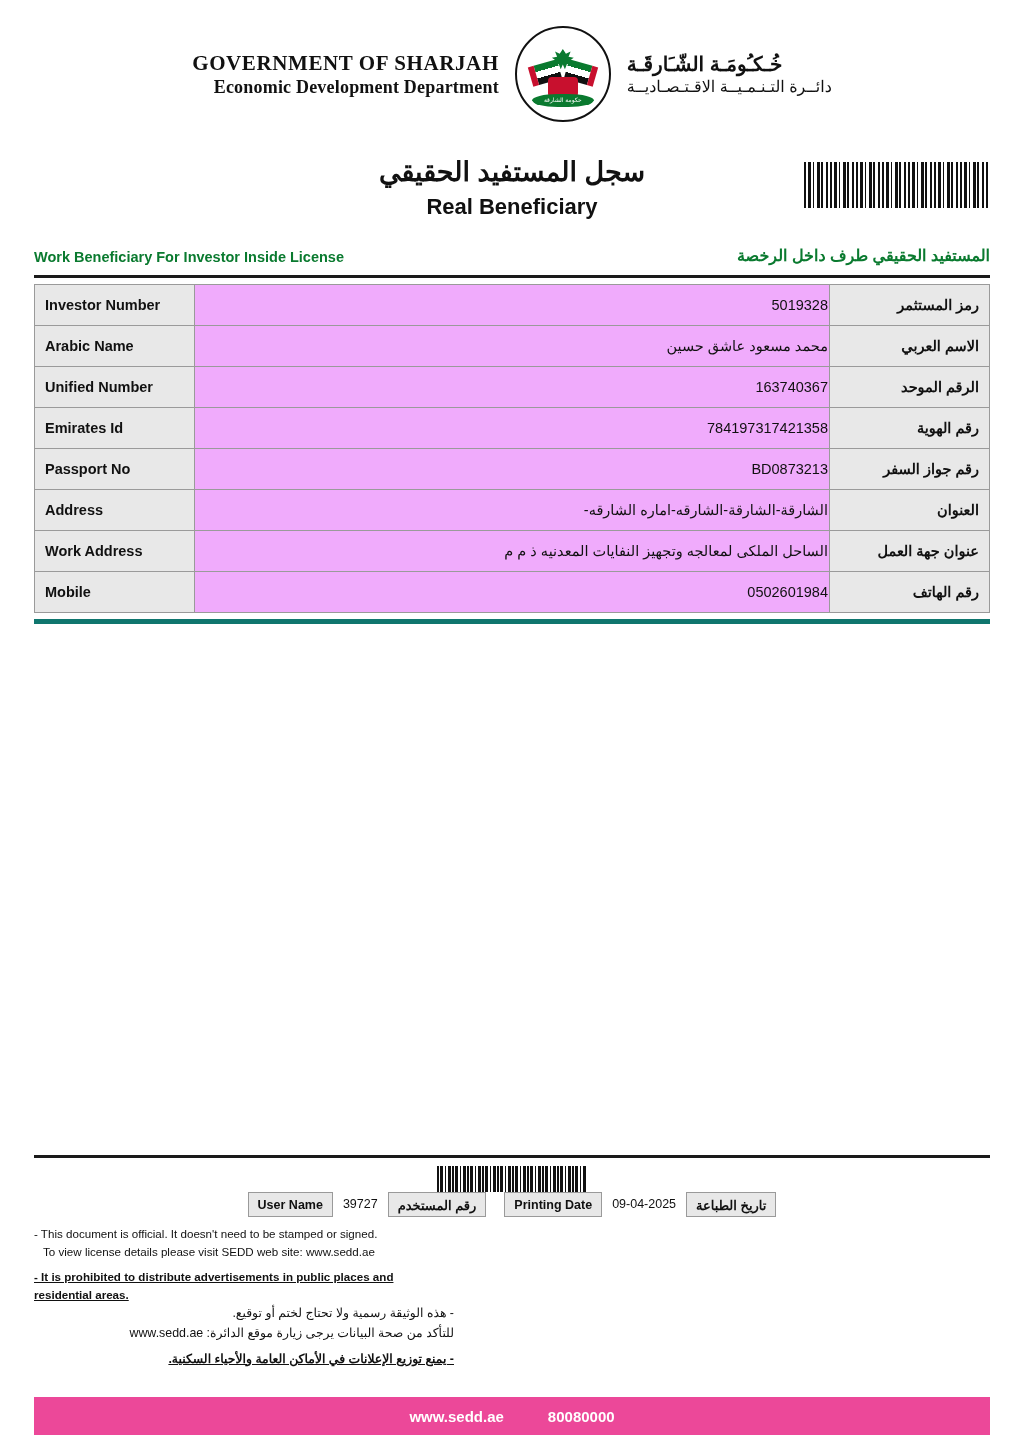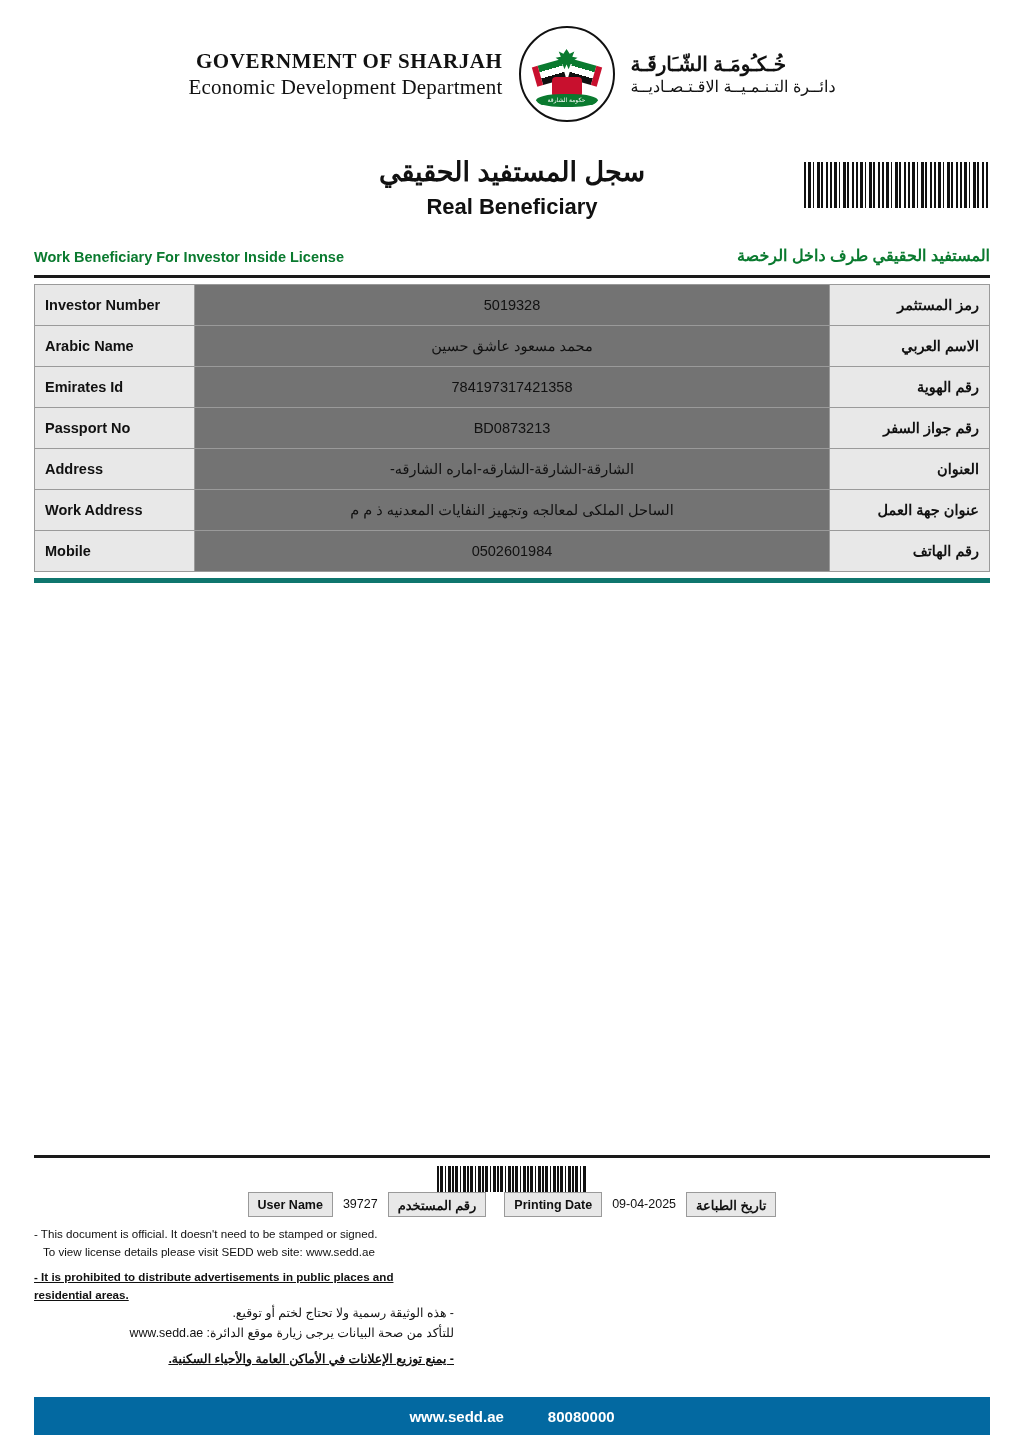--- a/index.html
+++ b/index.html
@@ -32,22 +32,23 @@
     font-family: "Liberation Serif", serif;
     line-height: 1.25;
     padding-right: 6px;
   }
   .gov-en .l1 {
     font-size: 21px;
     font-weight: bold;
     letter-spacing: 0.6px;
   }
   .gov-en .l2 {
-    font-size: 21px;
+    font-size: 18px;
     letter-spacing: 0.2px;
+    font-weight: bold;
   }
   .emblem {
     width: 96px;
     height: 96px;
     position: relative;
     flex: 0 0 auto;
   }
   .emblem .ring {
     position: absolute;
     inset: 0;
@@ -189,22 +190,22 @@
     font-size: 14.5px;
   }
   td.lbl-en {
     width: 160px;
     background: #e8e8e8;
     font-weight: bold;
     padding-left: 10px;
     color: #111;
   }
   td.val {
-    text-align: center;
-    background: #737373;
+    text-align: right;
+    background: #f0abfc;
     font-size: 15px;
   }
   td.val.ar { direction: rtl; }
   td.lbl-ar {
     width: 160px;
     background: #e8e8e8;
     font-weight: bold;
     text-align: right;
     padding-right: 10px;
     direction: rtl;
@@ -279,21 +280,21 @@
     text-decoration: underline;
     display: inline-block;
     margin-top: 7px;
   }
   .green-bar {
     position: absolute;
     left: 34px;
     right: 34px;
     bottom: 14px;
     height: 38px;
-    background: #0369a1;
+    background: #ec4899;
     color: #fff;
     display: flex;
     align-items: center;
     justify-content: center;
     gap: 44px;
     font-size: 15px;
     font-weight: bold;
   }
 </style>
 </head>
@@ -340,20 +341,25 @@
       <tbody id="table-body">
           <tr>
             <td class="lbl-en">Investor Number</td>
             <td class="val">5019328</td>
             <td class="lbl-ar">رمز المستثمر</td>
           </tr>
           <tr>
             <td class="lbl-en">Arabic Name</td>
             <td class="val ar">محمد مسعود عاشق حسين</td>
             <td class="lbl-ar">الاسم العربي</td>
+          </tr>
+          <tr>
+            <td class="lbl-en">Unified Number</td>
+            <td class="val">163740367</td>
+            <td class="lbl-ar">الرقم الموحد</td>
           </tr>
           <tr>
             <td class="lbl-en">Emirates Id</td>
             <td class="val">784197317421358</td>
             <td class="lbl-ar">رقم الهوية</td>
           </tr>
           <tr>
             <td class="lbl-en">Passport No</td>
             <td class="val">BD0873213</td>
             <td class="lbl-ar">رقم جواز السفر</td>

